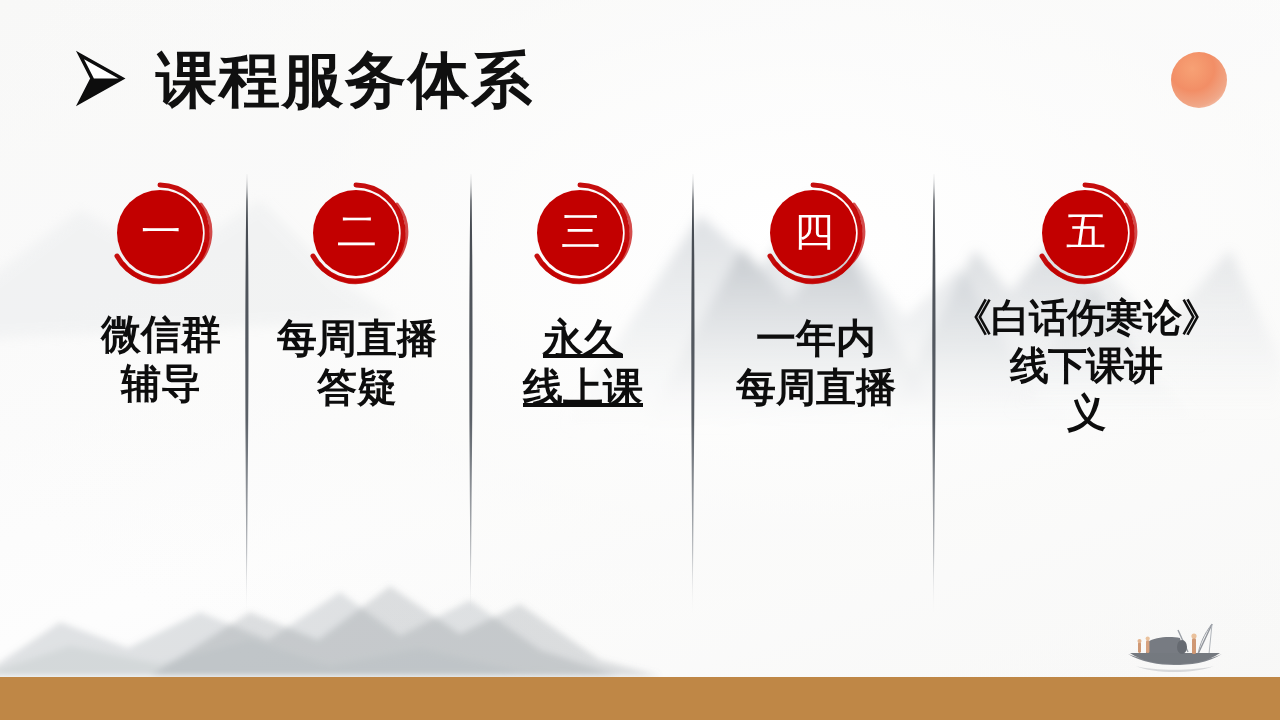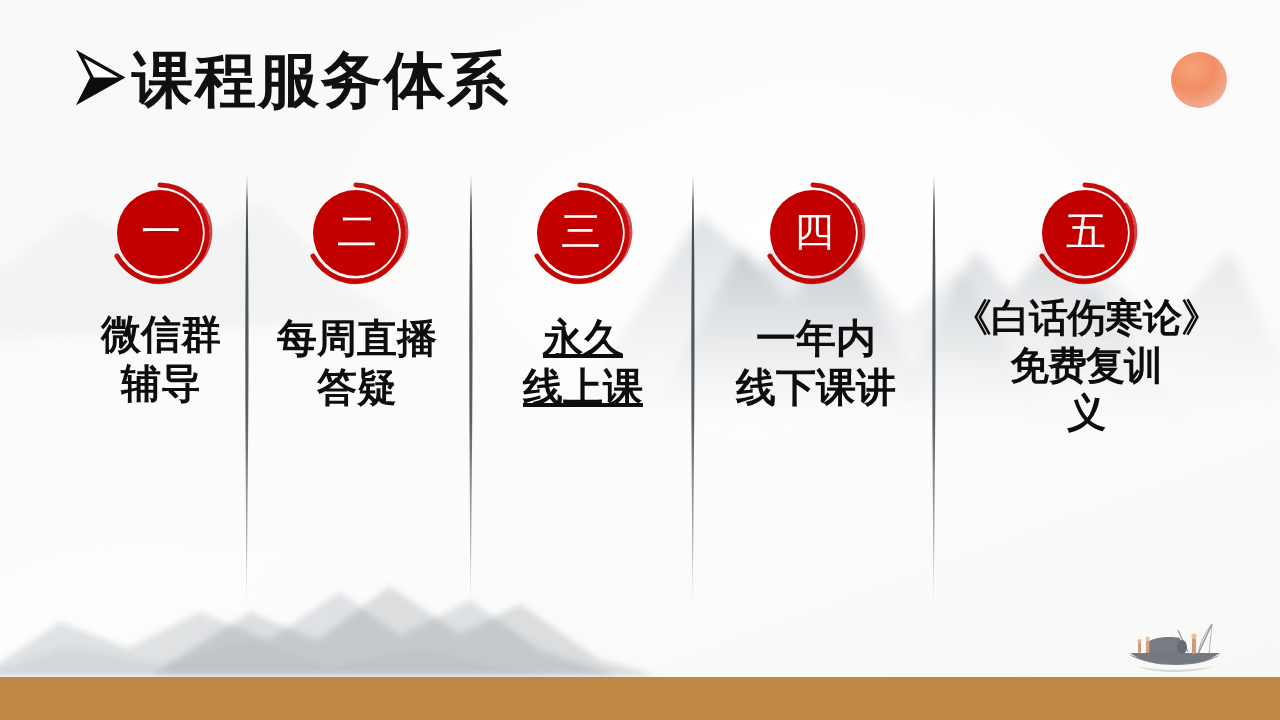--- a/index.html
+++ b/index.html
@@ -42,21 +42,22 @@
     filter: blur(0.4px);
     opacity: 0.95;
   }
 
   
   .title-row {
     position: absolute;
     left: 72px;
     top: 48px;
     display: flex;
-    gap: 4px;
+    align-items: center;
+    gap: 28px;
   }
   .bullet-arrow { display: block; }
   .title-text {
     font-family: "DejaVu Sans", "Liberation Sans", sans-serif;
     font-size: 61px;
     font-weight: bold;
     color: #101010;
     letter-spacing: 2px;
     line-height: 1.05;
     white-space: nowrap;
@@ -308,35 +309,35 @@
       <div class="badge">
         <svg viewBox="0 0 112 112" xmlns="http://www.w3.org/2000/svg">
           <circle cx="55" cy="57" r="43" fill="#C20000"></circle>
           <path d="M55 9 A48 48 0 1 1 12 80" fill="none" stroke="#C20000" stroke-width="5" stroke-linecap="round" opacity="0.95"></path>
           <path d="M18 88 A46 46 0 0 0 100 68" fill="none" stroke="#C20000" stroke-width="4" stroke-linecap="round" opacity="0.8"></path>
           <path d="M96 28 A45 45 0 0 1 88 92" fill="none" stroke="#C20000" stroke-width="3" stroke-linecap="round" opacity="0.7"></path>
         </svg>
         <span class="badge-num">四</span>
       </div>
       <div class="col-label">一年内
-线下课讲</div>
+每周直播</div>
     </div>
 
     <div class="col col-5">
       <div class="badge">
         <svg viewBox="0 0 112 112" xmlns="http://www.w3.org/2000/svg">
           <circle cx="55" cy="57" r="43" fill="#C20000"></circle>
           <path d="M55 9 A48 48 0 1 1 12 80" fill="none" stroke="#C20000" stroke-width="5" stroke-linecap="round" opacity="0.95"></path>
           <path d="M18 88 A46 46 0 0 0 100 68" fill="none" stroke="#C20000" stroke-width="4" stroke-linecap="round" opacity="0.8"></path>
           <path d="M96 28 A45 45 0 0 1 88 92" fill="none" stroke="#C20000" stroke-width="3" stroke-linecap="round" opacity="0.7"></path>
         </svg>
         <span class="badge-num">五</span>
       </div>
       <div class="col-label tight">《白话伤寒论》
-免费复训
+线下课讲
 义</div>
     </div>
 
   </div>
 
   <div class="boat">
     <svg width="132" height="62" viewBox="0 0 132 62" xmlns="http://www.w3.org/2000/svg">
       <g opacity="0.85">
 
         <path d="M104 6 L90 36" stroke="#7d828a" stroke-width="1.4" fill="none"></path>

